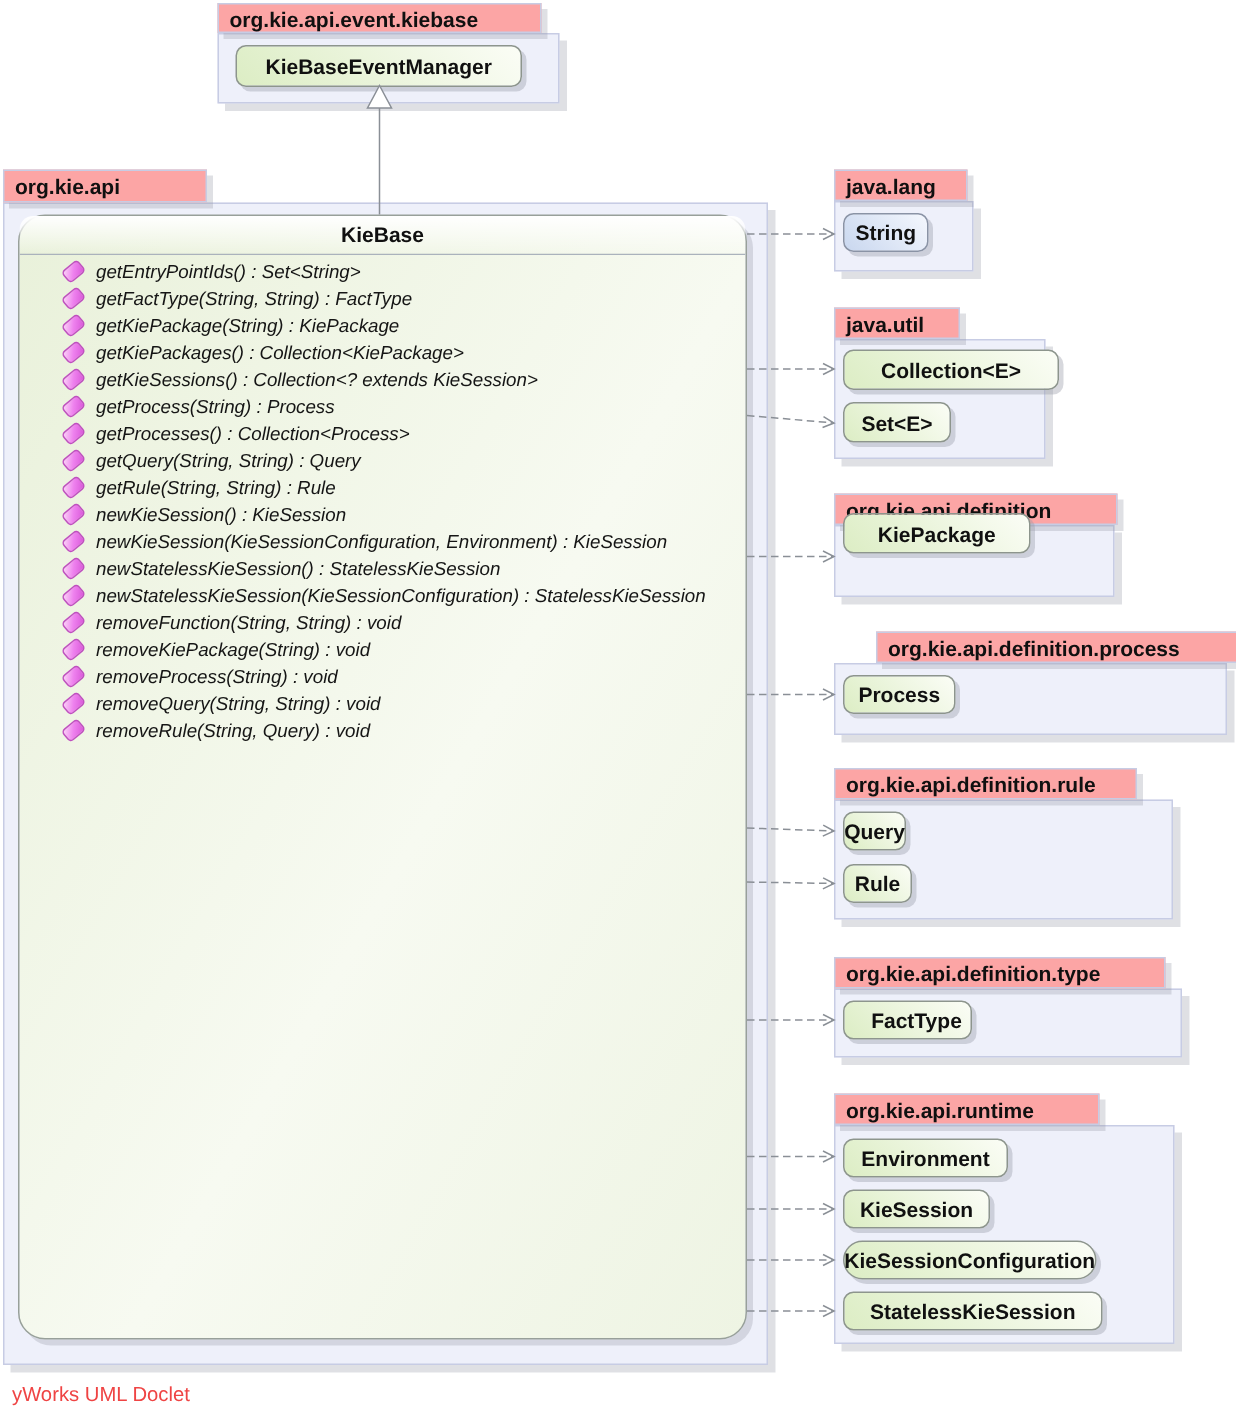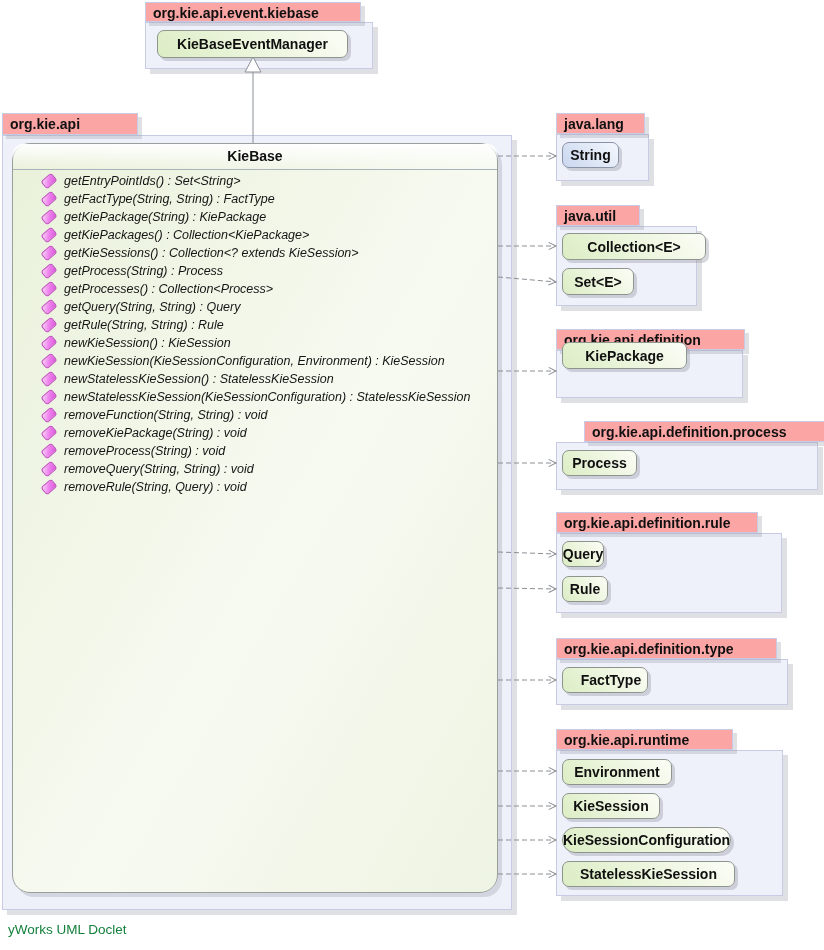--- a/index.html
+++ b/index.html
@@ -39,21 +39,21 @@
   .m-row{display:flex;align-items:center;height:18px;padding-left:23px;}
   .m-text{font-style:italic;font-size:12.5px;color:#151515;white-space:nowrap;}
   .m-icon{
     display:inline-block;width:12px;height:8px;border-radius:3px;flex:0 0 12px;
     border:1px solid #bf4fbf;margin:0 8px 0 6px;
     background:linear-gradient(135deg,#fcd7f8 0%,var(--icon_pink,#ee82ee) 50%,#d957d9 100%);
     transform:rotate(-40deg);
   }
   #connectors{position:absolute;left:0;top:0;z-index:4;pointer-events:none;}
   #footer{
-    position:absolute;left:8px;top:922px;font-size:13.5px;color:#15803d;white-space:nowrap;
+    position:absolute;left:8px;top:922px;font-size:13.5px;color:#ef4444;white-space:nowrap;
   }
 </style>
 </head>
 <body>
 
 <div id="canvas">
 
   <div class="pkg-tab" style="left:145px;top:2px;width:216px;height:20px;">org.kie.api.event.kiebase</div>
   <div class="pkg-body" style="left:145px;top:22px;width:228px;height:47px;"></div>
   <div class="cls" style="left:157px;top:30px;width:191px;height:28px;">KieBaseEventManager</div>

